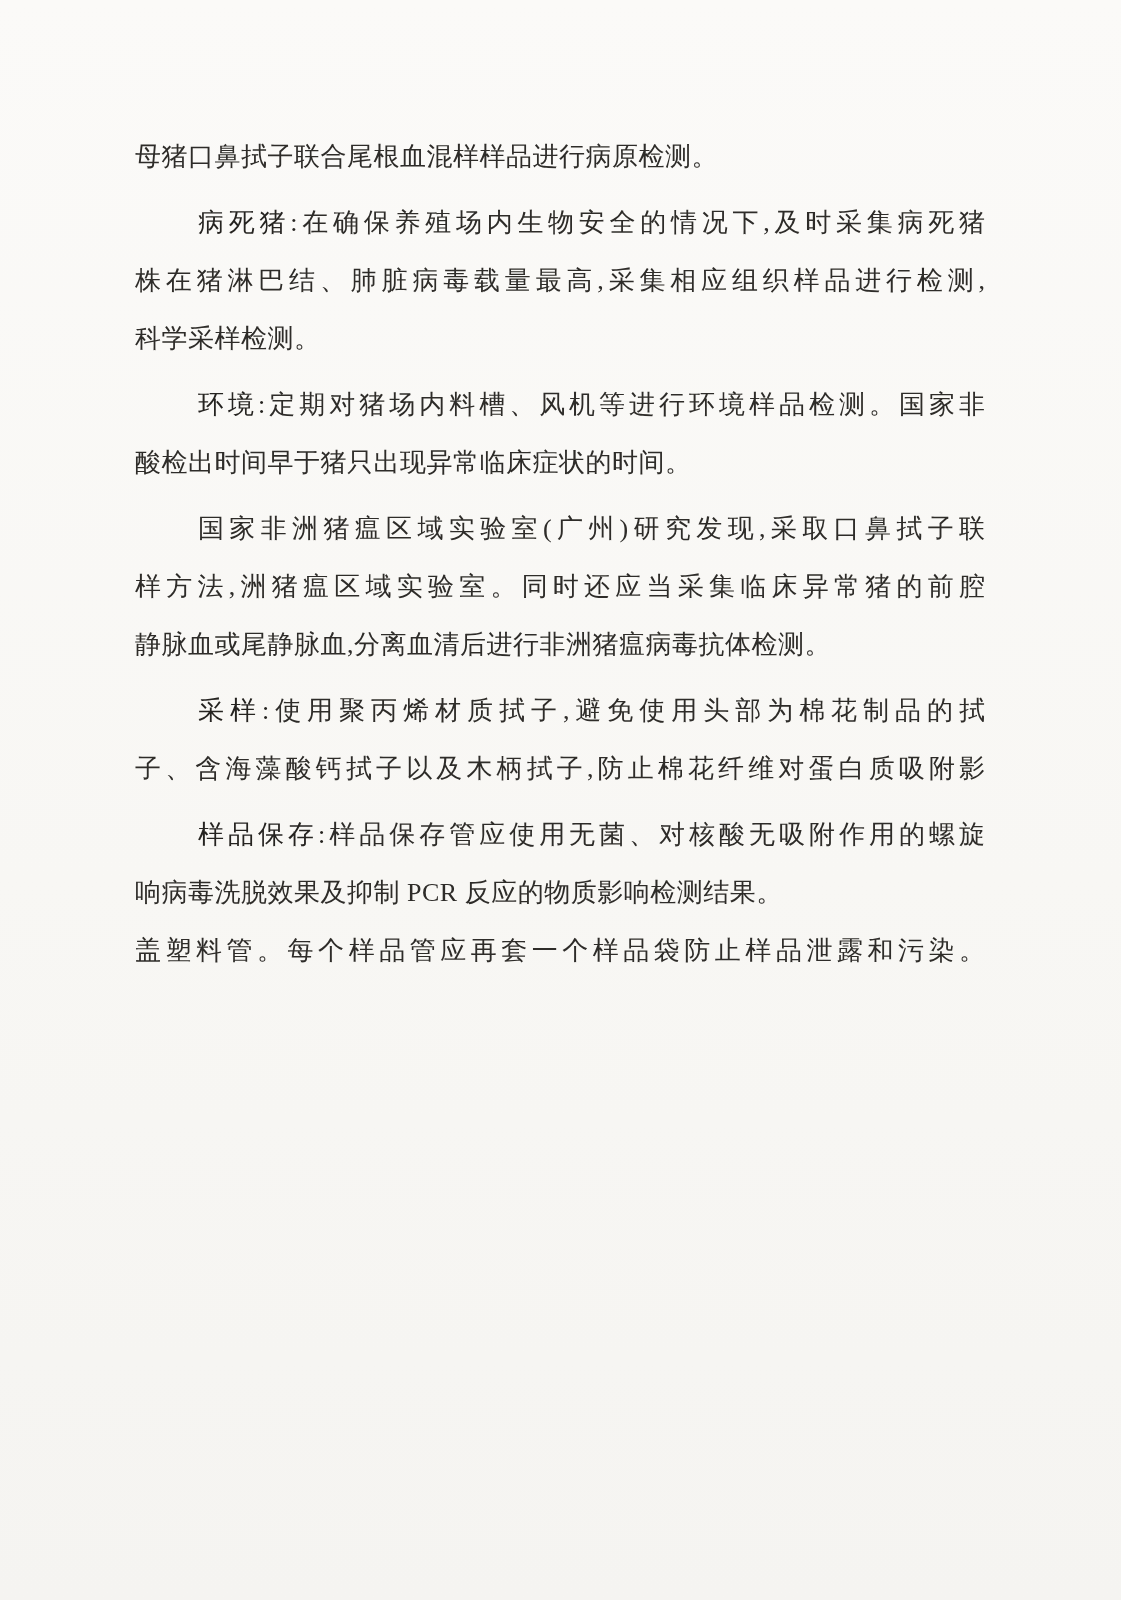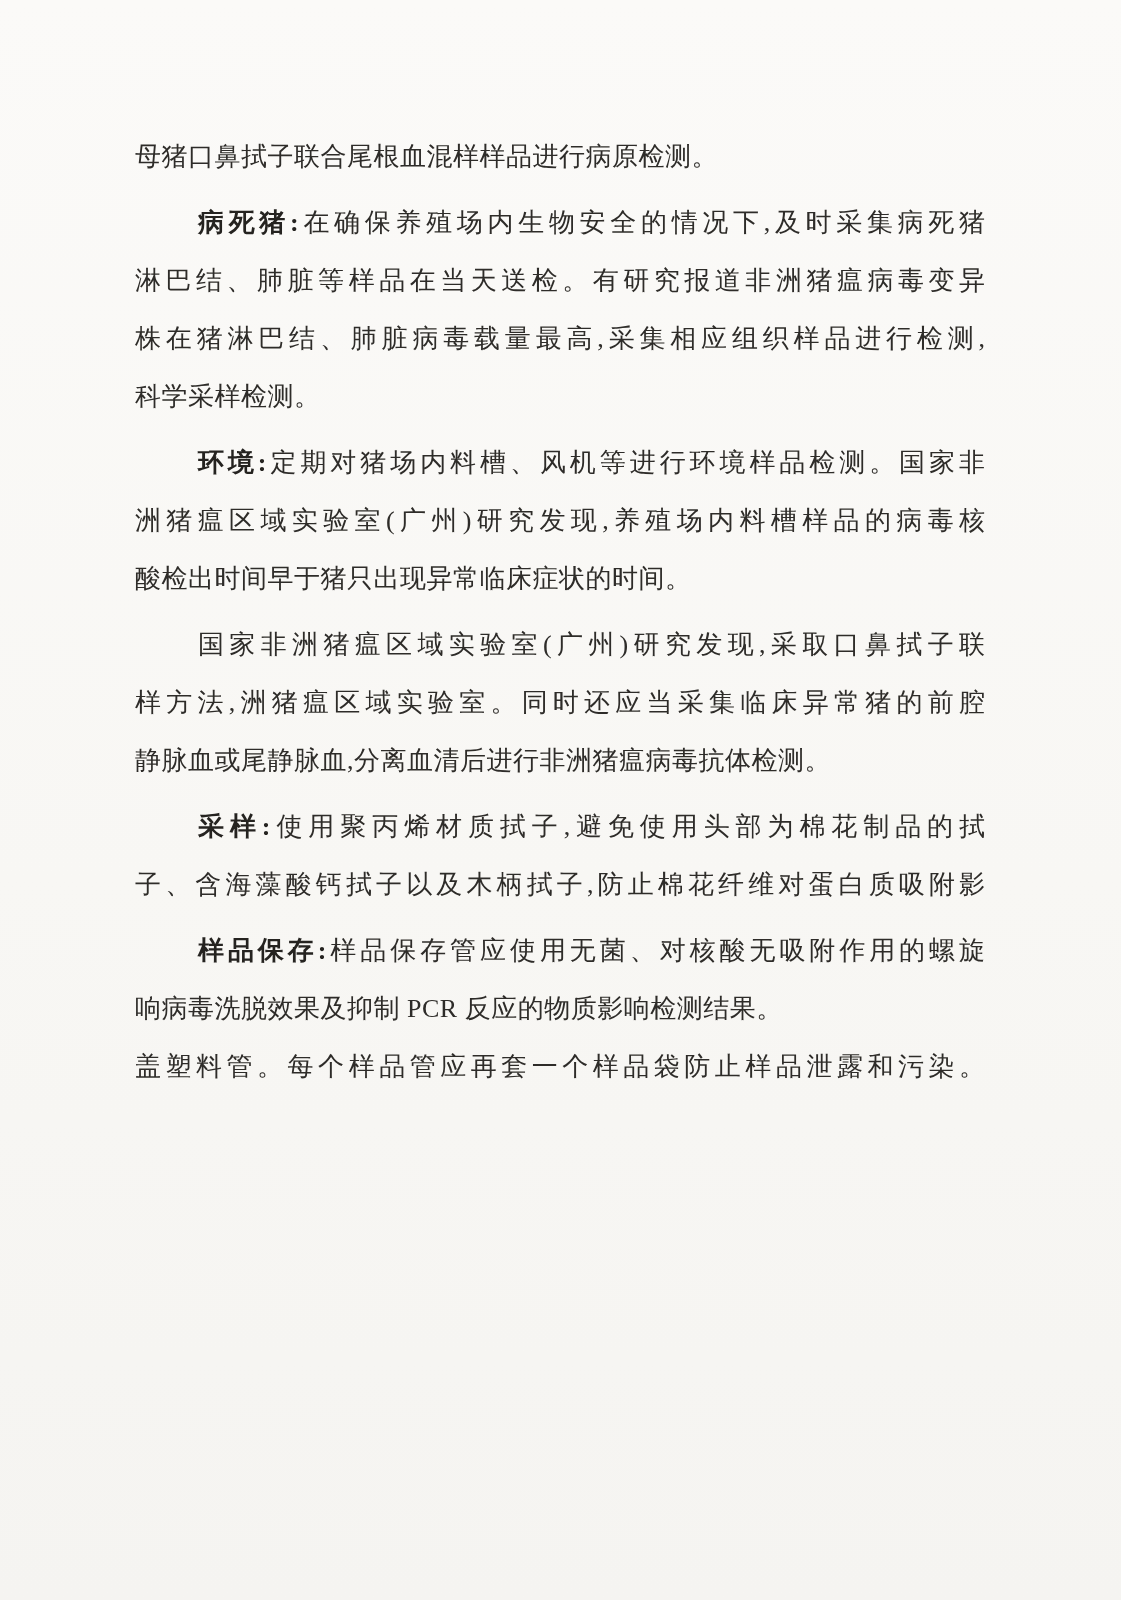--- a/index.html
+++ b/index.html
@@ -37,43 +37,41 @@
     text-justify: inter-character;
     letter-spacing: 0;
   }
   .line.indent {
     text-indent: 63px;
   }
   .line.para-start {
     margin-top: 8px;
   }
   .lead {
-    font-weight: bold;
+    font-weight: normal;
     color: #252320;
   }
   .line.heading {
     font-weight: bold;
     color: #252320;
   }
 </style>
 </head>
 <body>
 
 <div class="page">
   <div class="body-text">
 
     <div class="line"><span>母猪口鼻拭子联合尾根血混样样品进行病原检测。</span></div>
 
     <div class="line indent justify para-start"><span class="lead">病死猪:</span><span>在确保养殖场内生物安全的情况下,及时采集病死猪</span></div>
-    <div class="line justify"><span>淋巴结、肺脏等样品在当天送检。有研究报道非洲猪瘟病毒变异</span></div>
     <div class="line justify"><span>株在猪淋巴结、肺脏病毒载量最高,采集相应组织样品进行检测,</span></div>
     <div class="line"><span>科学采样检测。</span></div>
 
     <div class="line indent justify para-start"><span class="lead">环境:</span><span>定期对猪场内料槽、风机等进行环境样品检测。国家非</span></div>
-    <div class="line justify"><span>洲猪瘟区域实验室(广州)研究发现,养殖场内料槽样品的病毒核</span></div>
     <div class="line"><span>酸检出时间早于猪只出现异常临床症状的时间。</span></div>
 
 
     <div class="line indent justify para-start"><span>国家非洲猪瘟区域实验室(广州)研究发现,采取口鼻拭子联</span></div>
     <div class="line justify"><span>样方法,洲猪瘟区域实验室。同时还应当采集临床异常猪的前腔</span></div>
     <div class="line"><span>静脉血或尾静脉血,分离血清后进行非洲猪瘟病毒抗体检测。</span></div>
 
     <div class="line indent justify para-start"><span class="lead">采样:</span><span>使用聚丙烯材质拭子,避免使用头部为棉花制品的拭</span></div>
     <div class="line justify"><span>子、含海藻酸钙拭子以及木柄拭子,防止棉花纤维对蛋白质吸附影</span></div>
     <div class="line indent justify para-start"><span class="lead">样品保存:</span><span>样品保存管应使用无菌、对核酸无吸附作用的螺旋</span></div>

